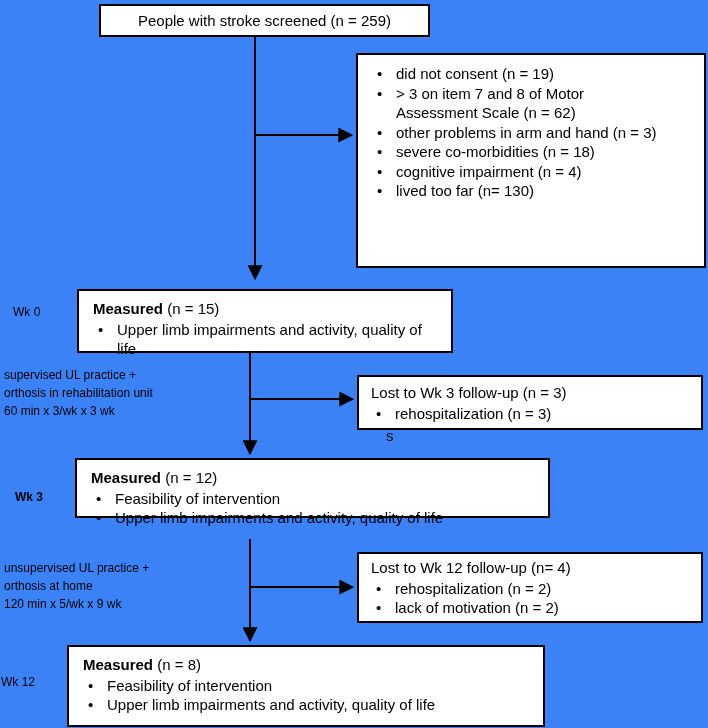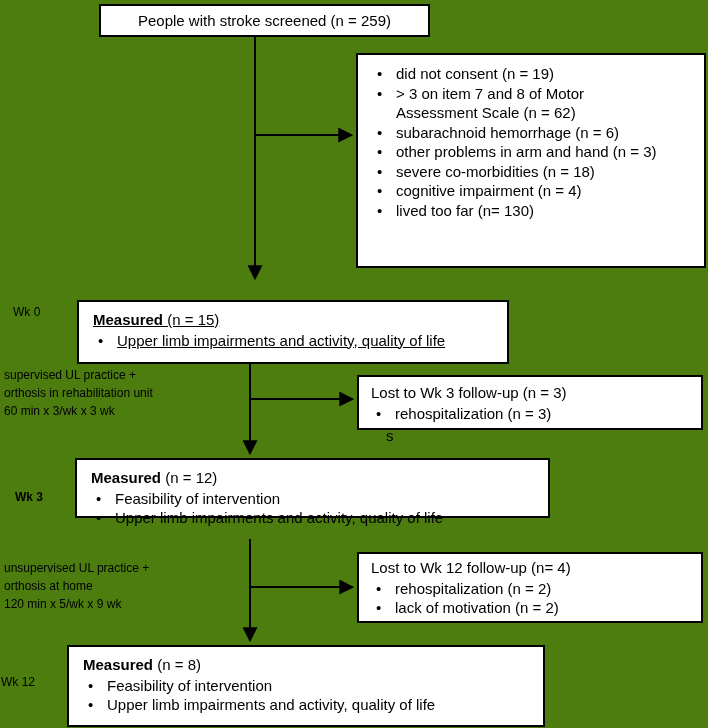--- a/index.html
+++ b/index.html
@@ -1,17 +1,17 @@
 <!DOCTYPE html>
 <html><head>
 <meta charset="utf-8">
 <style>
   html,body{margin:0;padding:0;background:#fff;}
   .canvas{
-    position:relative;width:708px;height:728px;background:#4d7c0f;
+    position:relative;width:708px;height:728px;background:#3b82f6;
     font-family:"Liberation Sans",sans-serif;color:#000;overflow:hidden;
   }
   .box{
     position:absolute;border:2px solid #000;background:#fff;
     font-size:15px;line-height:19.5px;box-sizing:border-box;
   }
   .centered{display:flex;align-items:center;justify-content:center;text-align:center;}
   .pad{padding:8px 10px 6px 14px;}
   .bold{font-weight:bold;}
   ul.blist{margin:1px 0 0 0;padding:0;list-style:none;}
@@ -45,30 +45,29 @@
   </svg>
 
   <div class="box centered" style="left:99px;top:4px;width:331px;height:33px;">
     <span>People with stroke screened (n = 259)</span>
   </div>
 
   <div class="box pad" style="left:356px;top:53px;width:350px;height:215px;">
     <ul class="blist">
       <li><span class="wrap-it">did not consent (n = 19)</span></li>
       <li class="wrap-narrow"><span>&gt; 3 on item 7 and 8 of Motor Assessment Scale (n = 62)</span></li>
-      <li><span>subarachnoid hemorrhage (n = 6)</span></li>
       <li><span>other problems in arm and hand (n = 3)</span></li>
       <li><span>severe co-morbidities (n = 18)</span></li>
       <li><span>cognitive impairment (n = 4)</span></li>
       <li><span>lived too far (n= 130)</span></li>
     </ul>
   </div>
 
   <div class="side-label" style="left:13px;top:303px;">Wk 0</div>
-  <div class="box pad" style="left:77px;top:300px;width:432px;height:64px;text-decoration:underline;">
+  <div class="box pad" style="left:77px;top:289px;width:376px;height:64px;">
     <div><span class="bold">Measured</span><span> (n = 15)</span></div>
     <ul class="blist">
       <li><span>Upper limb impairments and activity, quality of life</span></li>
     </ul>
   </div>
 
   <div class="side-label" style="left:4px;top:366px;width:250px;">supervised UL practice +
 orthosis in rehabilitation unit
 60 min x 3/wk x 3 wk</div>
 

